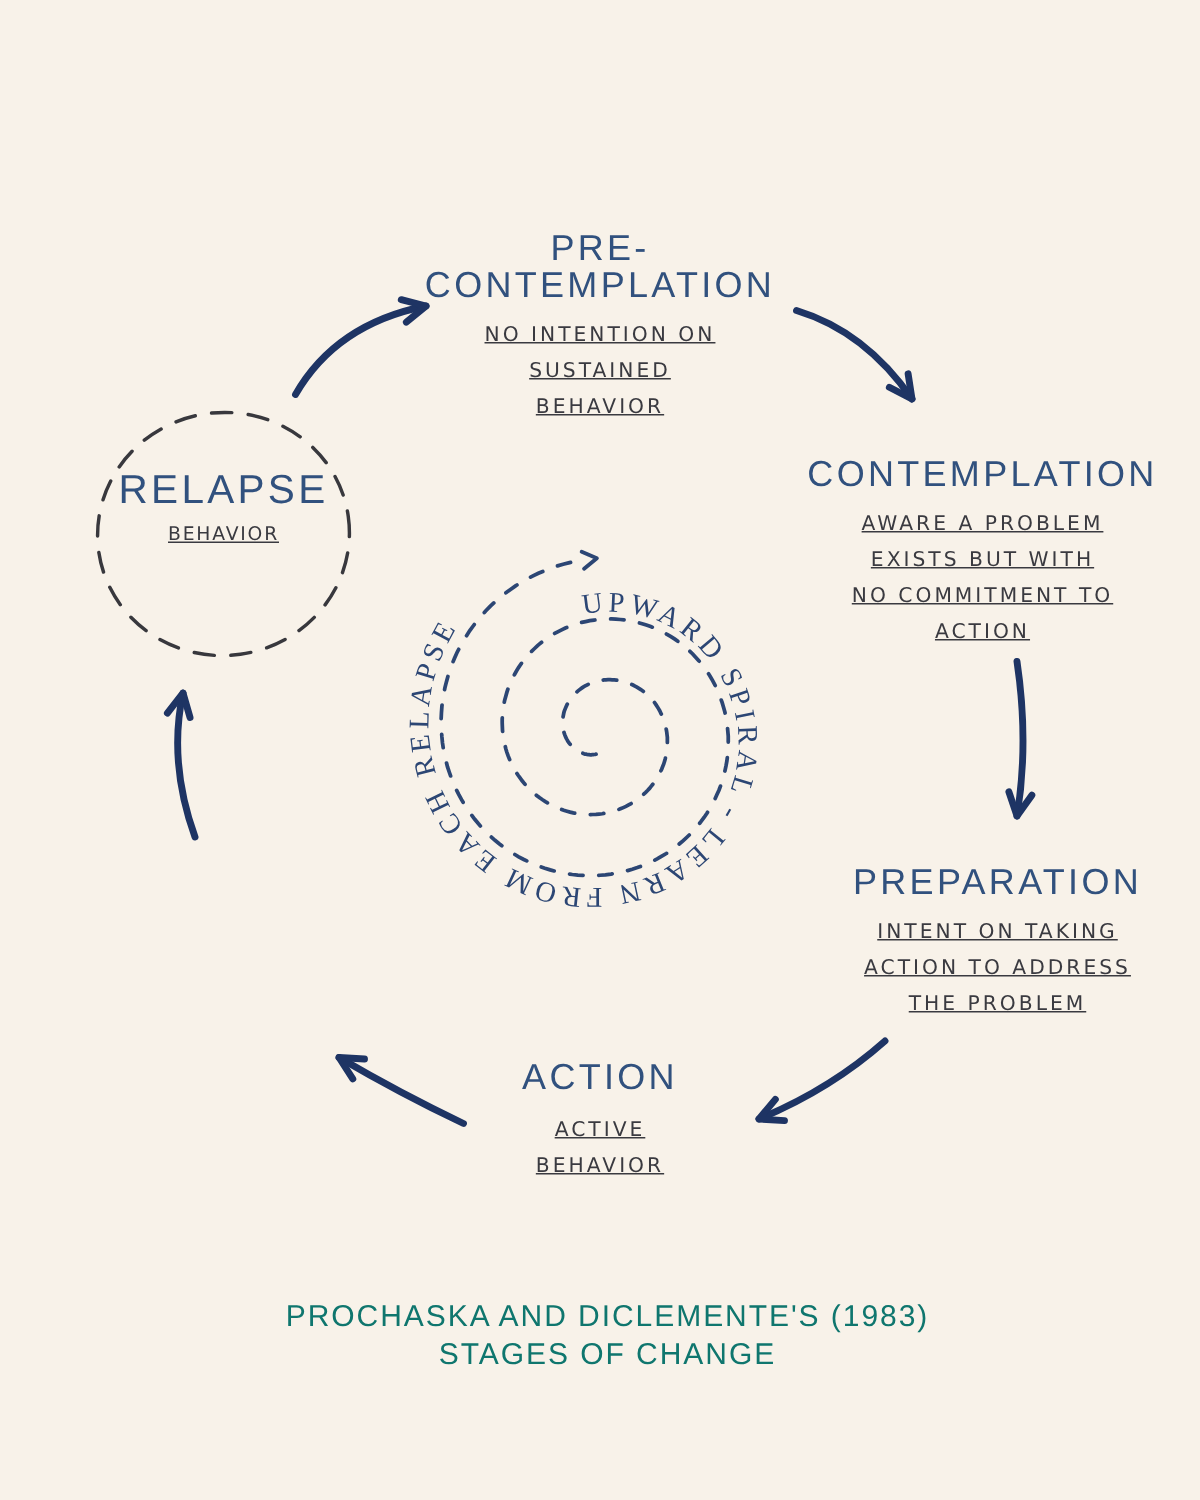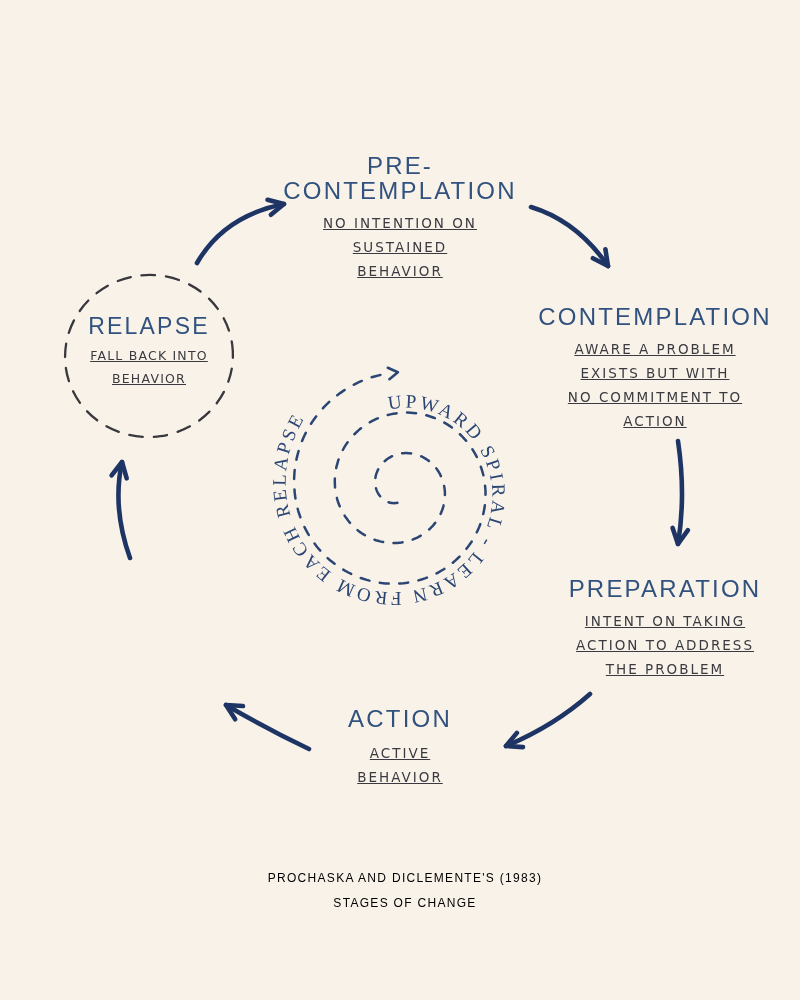--- a/index.html
+++ b/index.html
@@ -29,31 +29,31 @@
     font-weight:500;
     text-decoration:underline;
   }
   #stage-pre-contemplation{left:240px;top:153px;width:320px;}
   #stage-contemplation{left:505px;top:304px;width:300px;}
   #stage-preparation{left:515px;top:576px;width:300px;}
   #stage-action{left:250px;top:706px;width:300px;}
   #stage-action .stage-desc{margin-top:10px;text-align:center;}
   #stage-maintenance{left:5px;top:576px;width:300px;}
   #stage-relapse{left:29px;top:314px;width:240px;}
-  #stage-relapse .stage-title{font-size:23px;line-height:24px;}
+  #stage-relapse .stage-title{font-size:27px;line-height:24px;}
   #stage-relapse .stage-desc{margin-top:6px;}
   #stage-relapse .desc-line{font-size:12.5px;letter-spacing:1.2px;line-height:23px;}
 
   #caption{
     position:absolute;left:150px;top:866px;width:510px;
     text-align:center;
     font-family:"Liberation Sans",sans-serif;
-    font-size:12px;line-height:25px;
+    font-size:20px;line-height:25px;
     letter-spacing:1.3px;
-    color:#000000;
+    color:#0f766e;
   }
 
   .arrow{stroke:#1e3464;stroke-width:4.6;fill:none;stroke-linecap:round;stroke-linejoin:round;}
   .spiral{stroke:#2c4674;stroke-width:2.5;fill:none;stroke-dasharray:9 10.5;stroke-linecap:round;}
   .spiral-head-stroke{stroke:#2c4674;stroke-width:2.6;fill:none;stroke-linecap:round;stroke-linejoin:round;}
   .relapse-circle{stroke:#38383d;stroke-width:2.3;fill:none;stroke-dasharray:13.5 11;stroke-linecap:round;}
   .spiral-text{
     fill:#2c4674;
     font-family:"Liberation Serif",serif;
     font-size:19px;
@@ -143,21 +143,20 @@
     <div class="stage-desc">
       <div class="desc-line">ACTIVE</div>
       <div class="desc-line">BEHAVIOR</div>
     </div>
   </div>
 
 
   <div class="stage" id="stage-relapse">
     <div class="stage-title">RELAPSE</div>
     <div class="stage-desc">
-      <div class="desc-line">FALL BACK INTO</div>
       <div class="desc-line">BEHAVIOR</div>
     </div>
   </div>
 
   <div id="caption">
     <div>PROCHASKA AND DICLEMENTE'S (1983)</div>
     <div>STAGES OF CHANGE</div>
   </div>
 
 </div>

